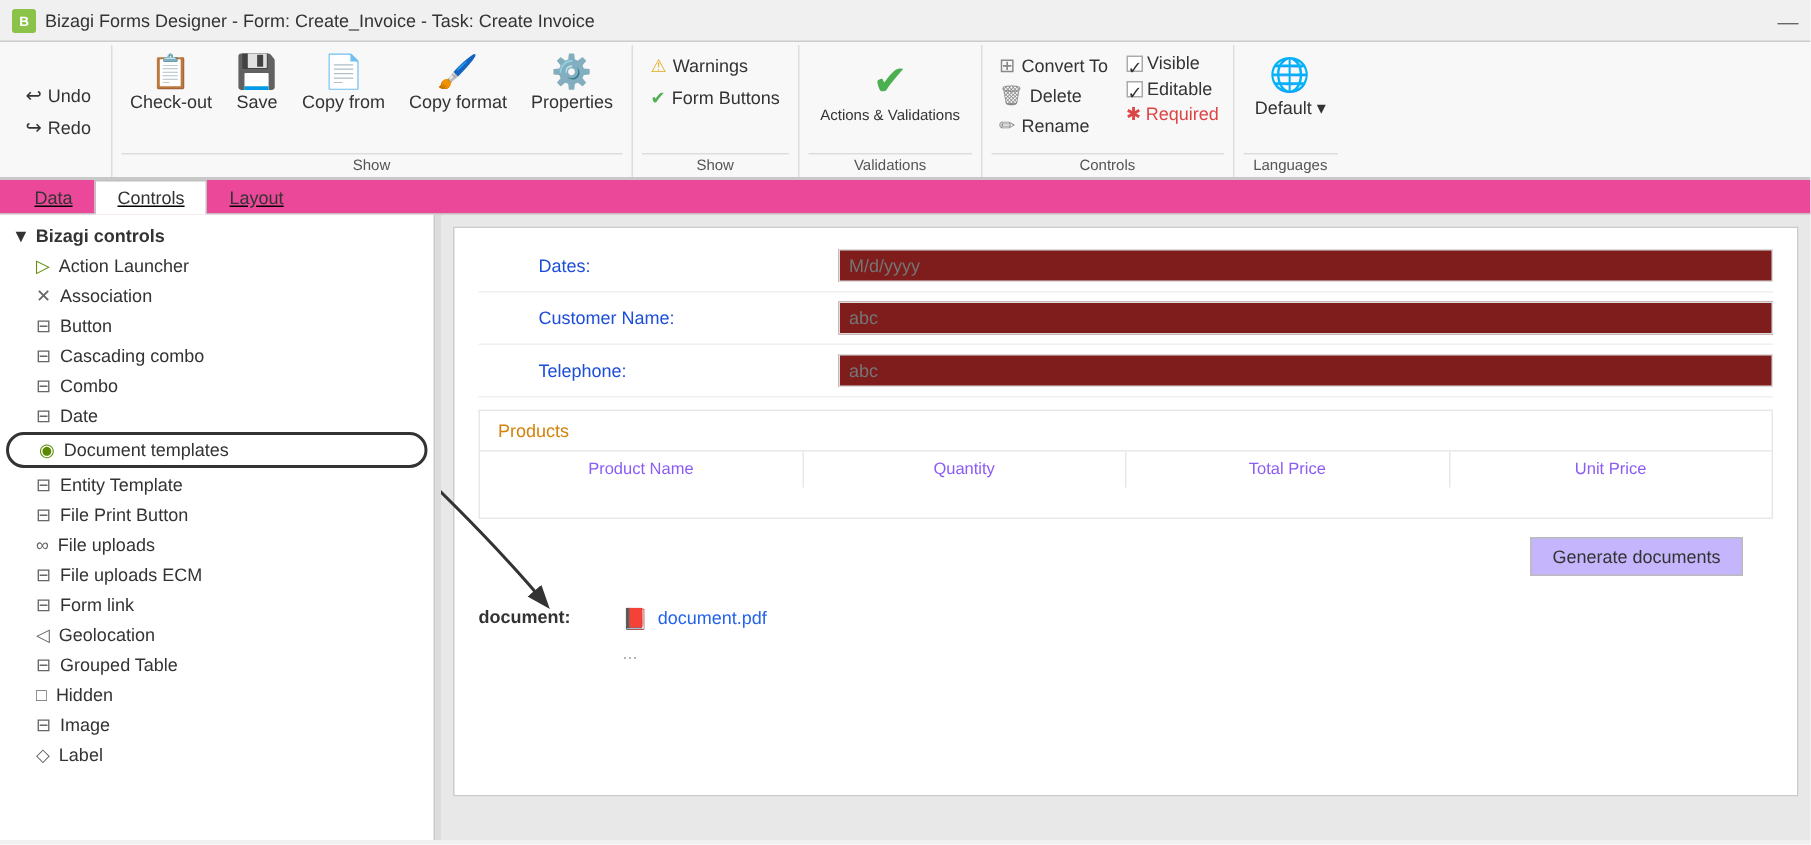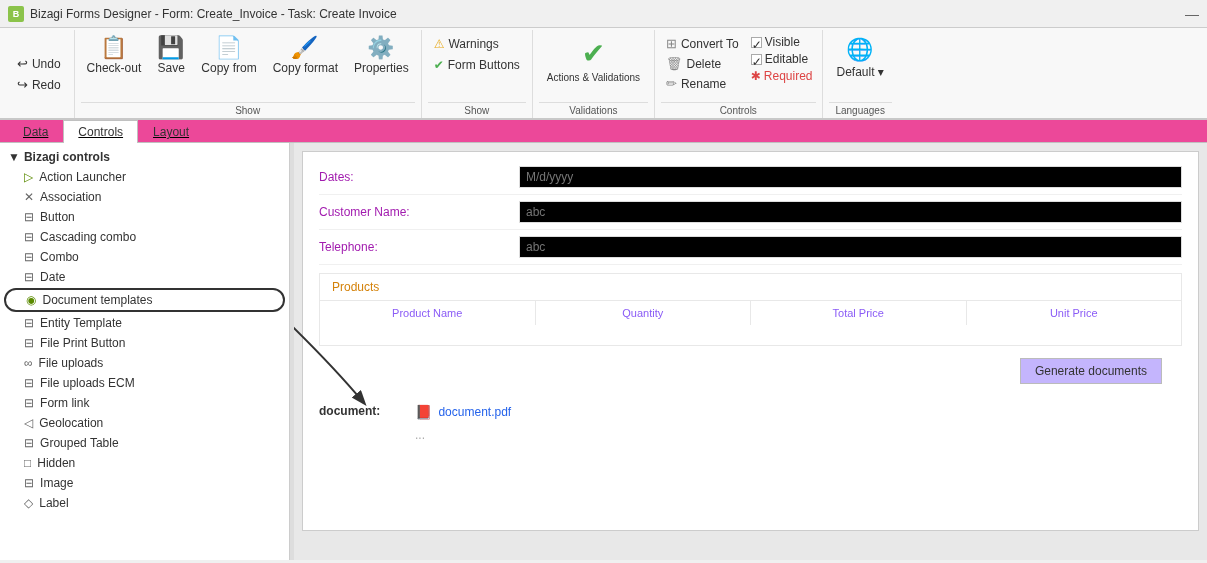--- a/index.html
+++ b/index.html
@@ -251,30 +251,31 @@
     }
     .form-row {
       display: flex;
       align-items: center;
       padding: 6px 0;
       border-bottom: 1px solid #f0f0f0;
     }
     .form-label {
       width: 200px;
       font-size: 12px;
-      color: #a21caf;
+      color: #1d4ed8;
       flex-shrink: 0;
+      margin-left: 40px;
     }
     .form-input {
       flex: 1;
       border: 1px solid #ddd;
       padding: 3px 6px;
       font-size: 12px;
       color: #aaa;
-      background: #000000;
+      background: #7f1d1d;
     }
     .products-section {
       border: 1px solid #e8e8e8;
       margin: 8px 0;
     }
     .products-title {
       padding: 6px 12px;
       color: #d4820a;
       font-size: 12px;
       border-bottom: 1px solid #e8e8e8;

